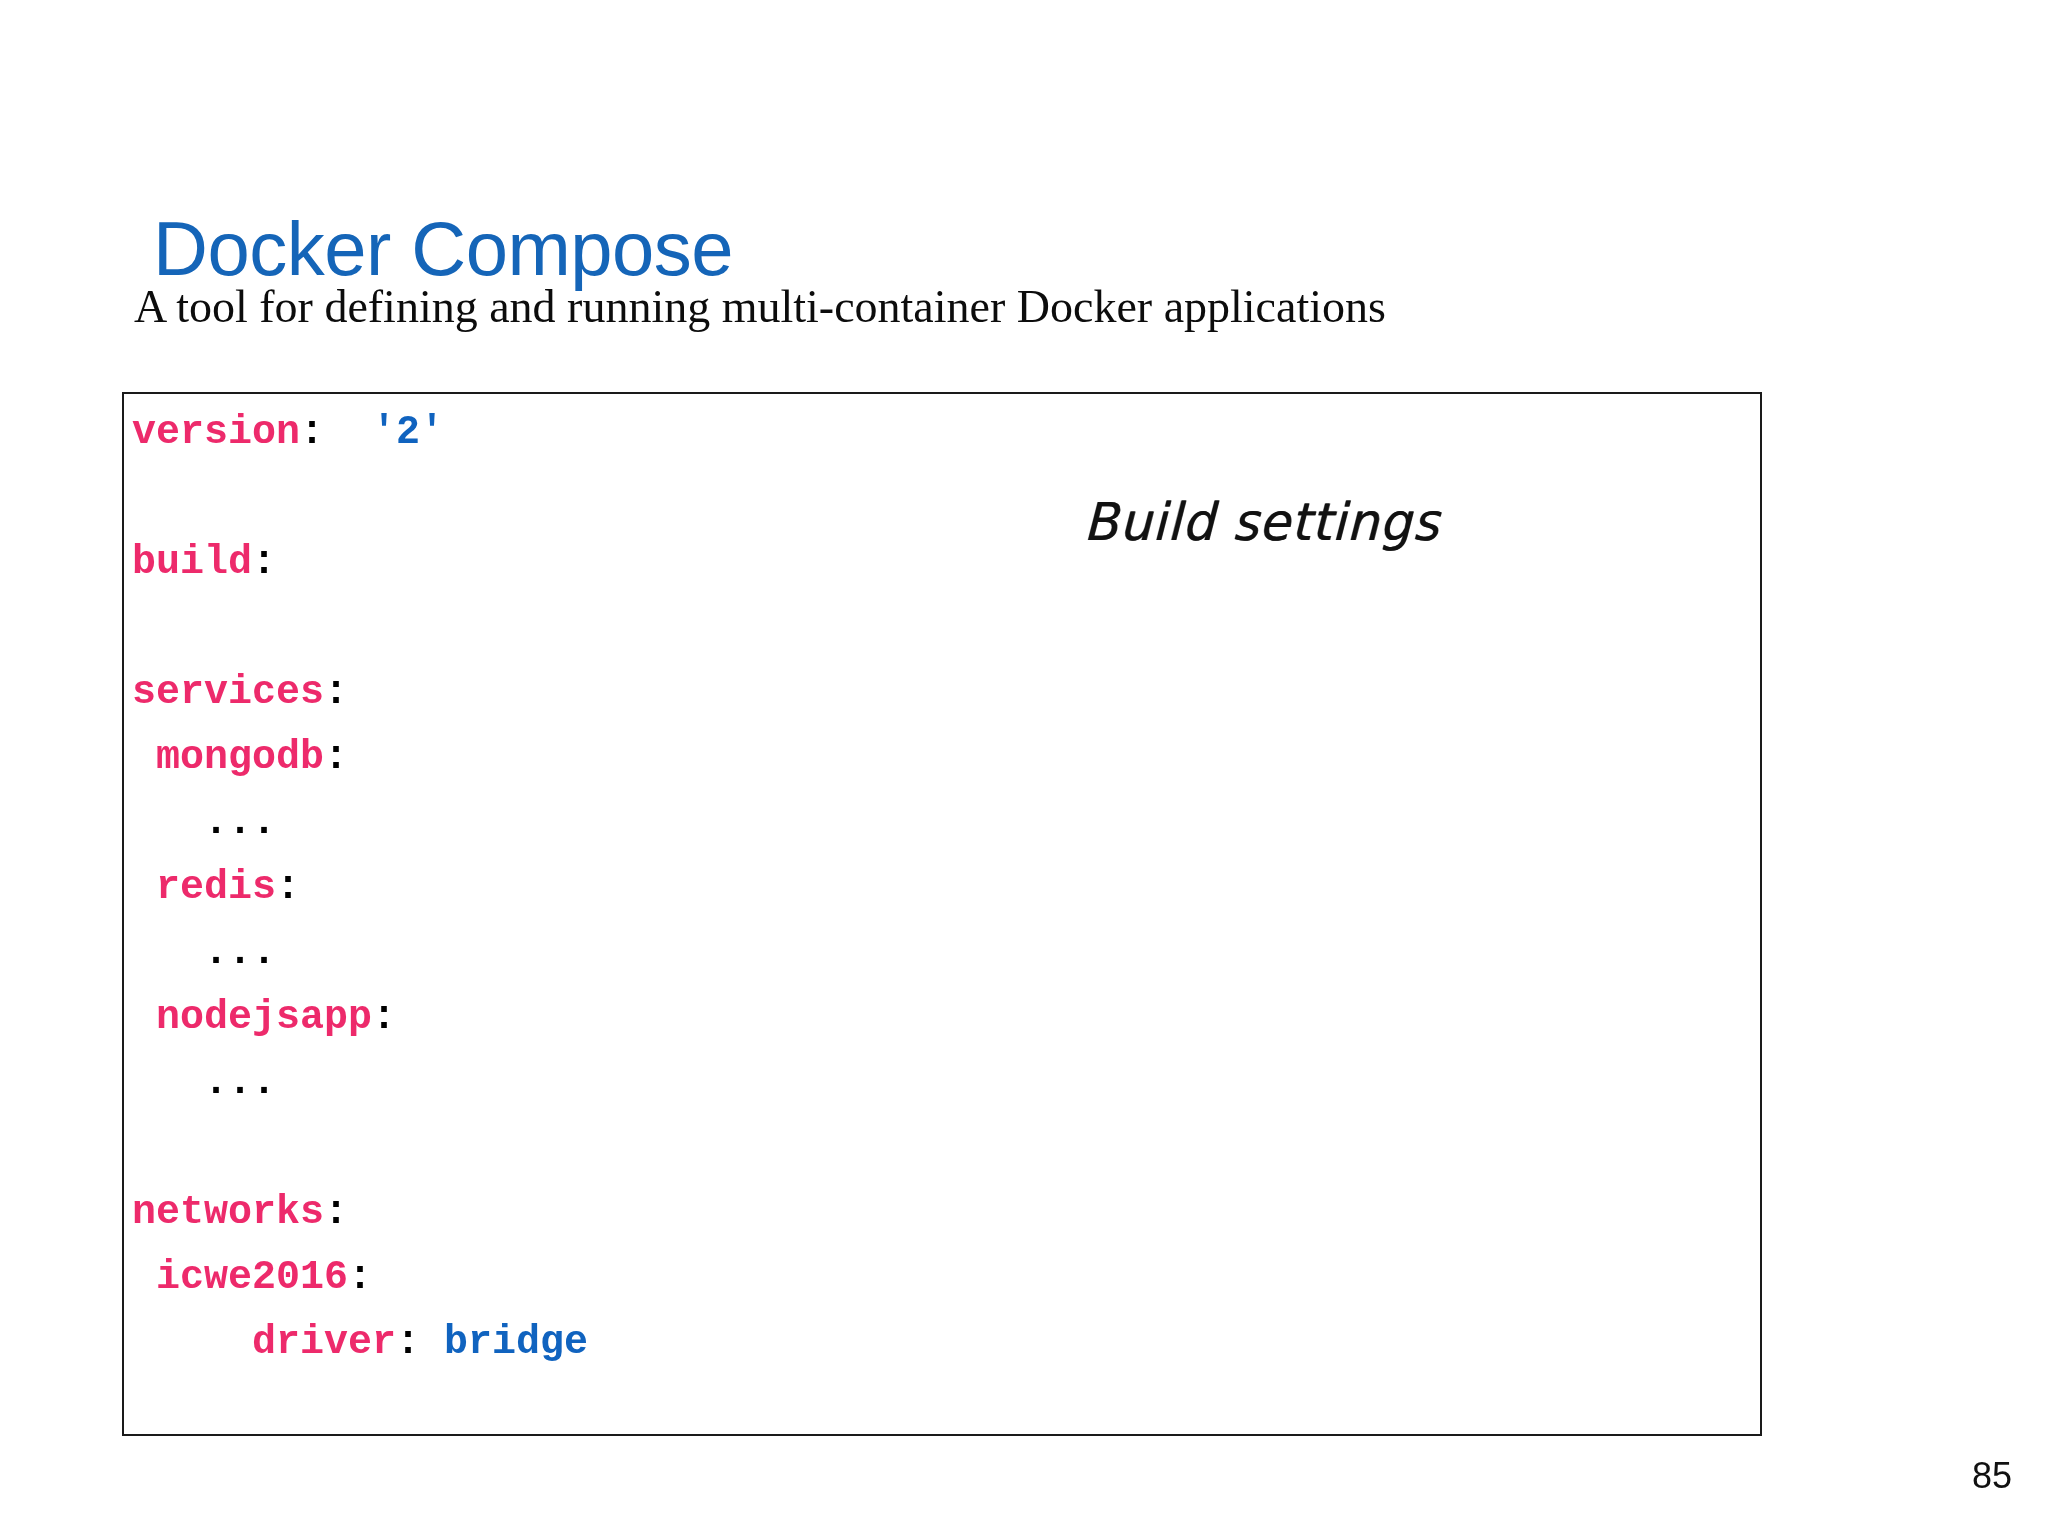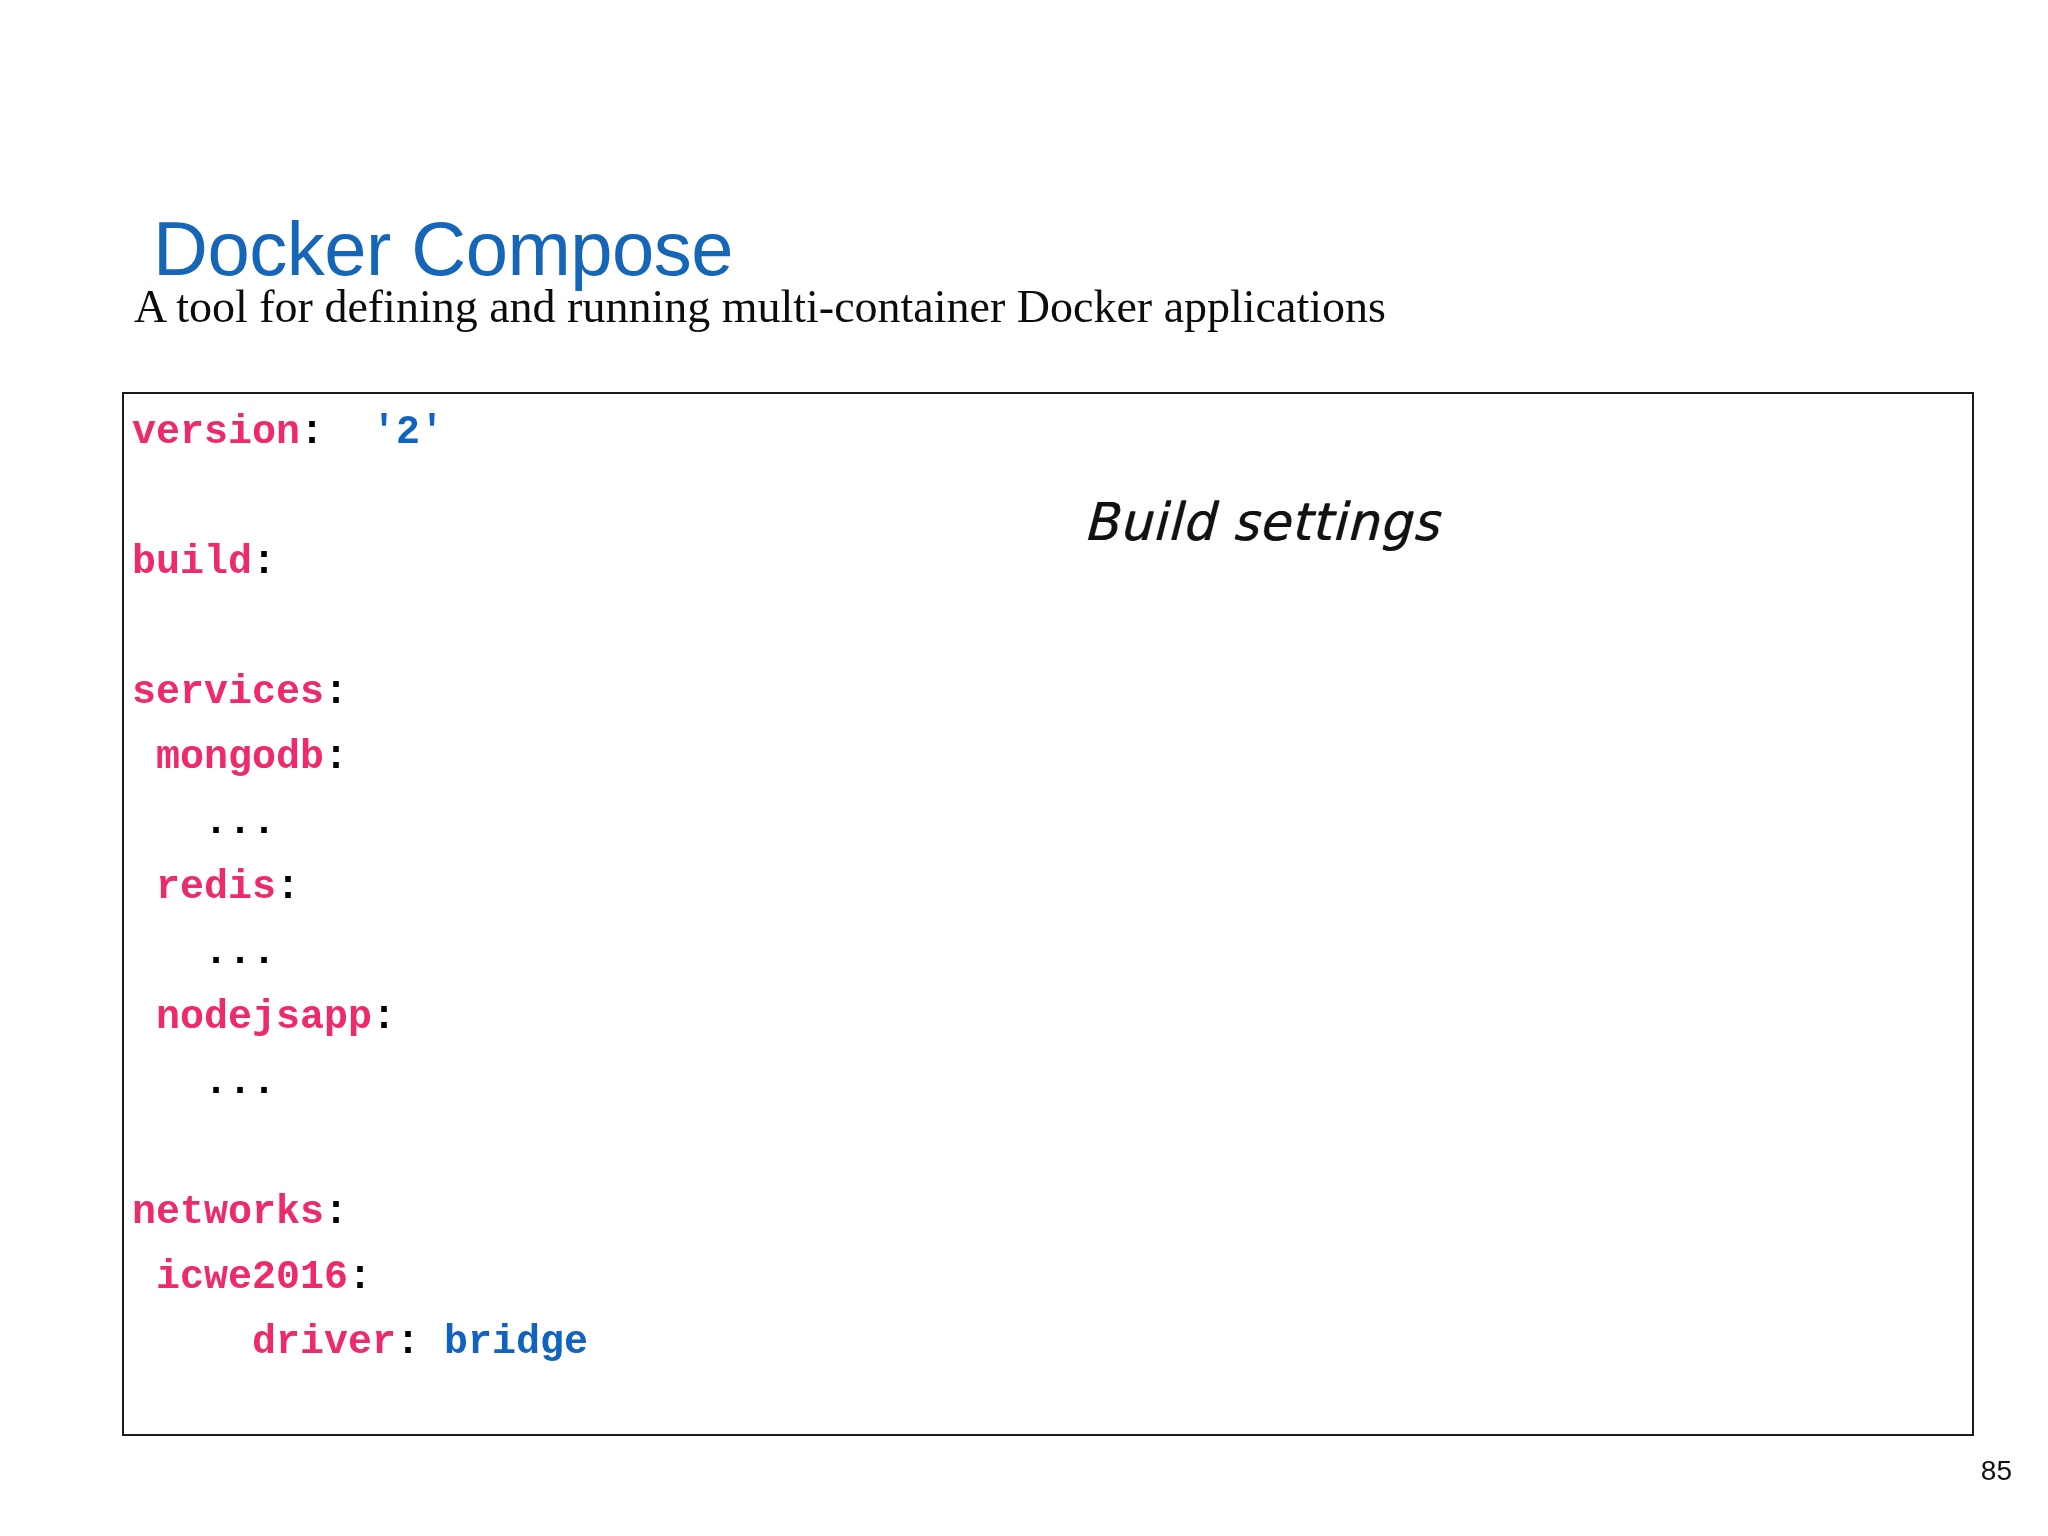--- a/index.html
+++ b/index.html
@@ -48,21 +48,21 @@
     line-height: 1.1;
     color: #0c0c0c;
     white-space: nowrap;
   }
 
   
   .code-box {
     position: absolute;
     left: 122px;
     top: 392px;
-    width: 1852px;
+    width: 1640px;
     height: 1044px;
     border: 2px solid #1a1a1a;
     background: #ffffff;
     box-sizing: border-box;
     overflow: hidden;
   }
 
   .code-listing {
     position: absolute;
     left: 8px;
@@ -106,21 +106,21 @@
     transform: skewX(-4deg) scaleY(1.04);
     text-shadow: 0.6px 0.4px 0 rgba(17,17,17,0.75), -0.5px 0.5px 0 rgba(17,17,17,0.45);
   }
 
   
   .page-number {
     position: absolute;
     right: 36px;
     top: 1455px;
     font-family: "Liberation Sans", sans-serif;
-    font-size: 28px;
+    font-size: 36px;
     color: #111111;
     white-space: nowrap;
   }
 </style>
 </head>
 <body>
 
 <div class="slide">
 
   <h1 class="slide-title">Docker Compose</h1>

